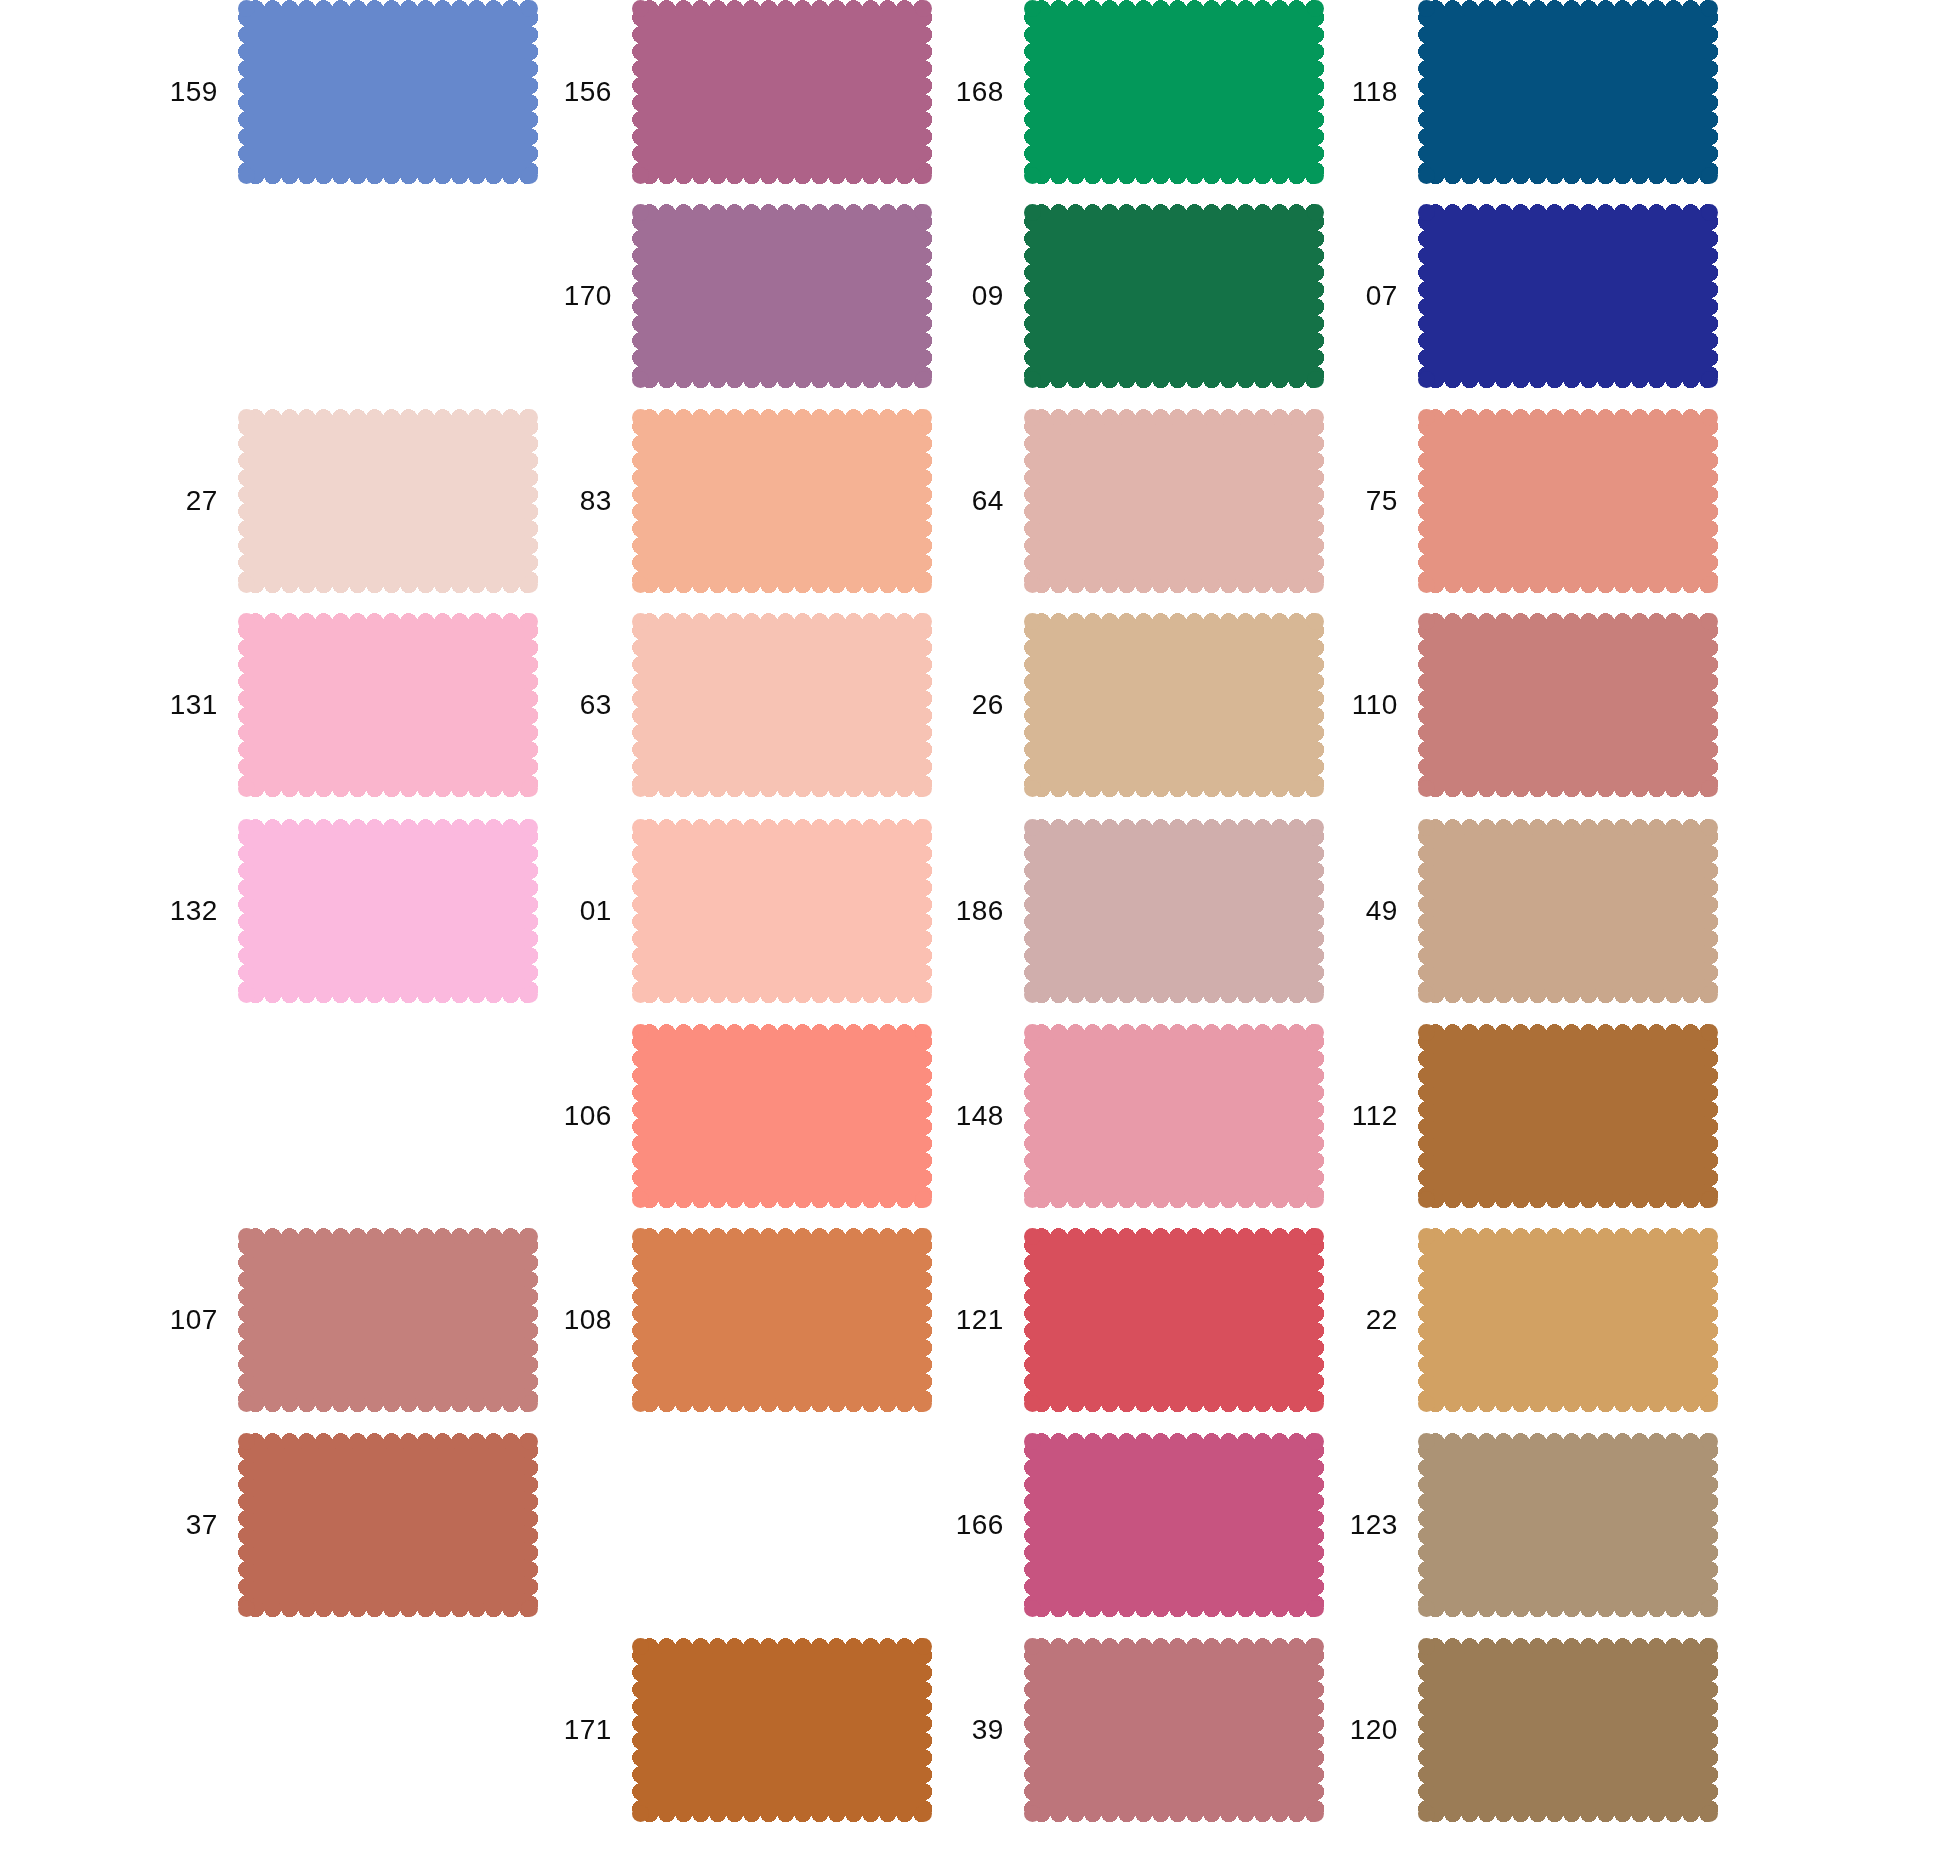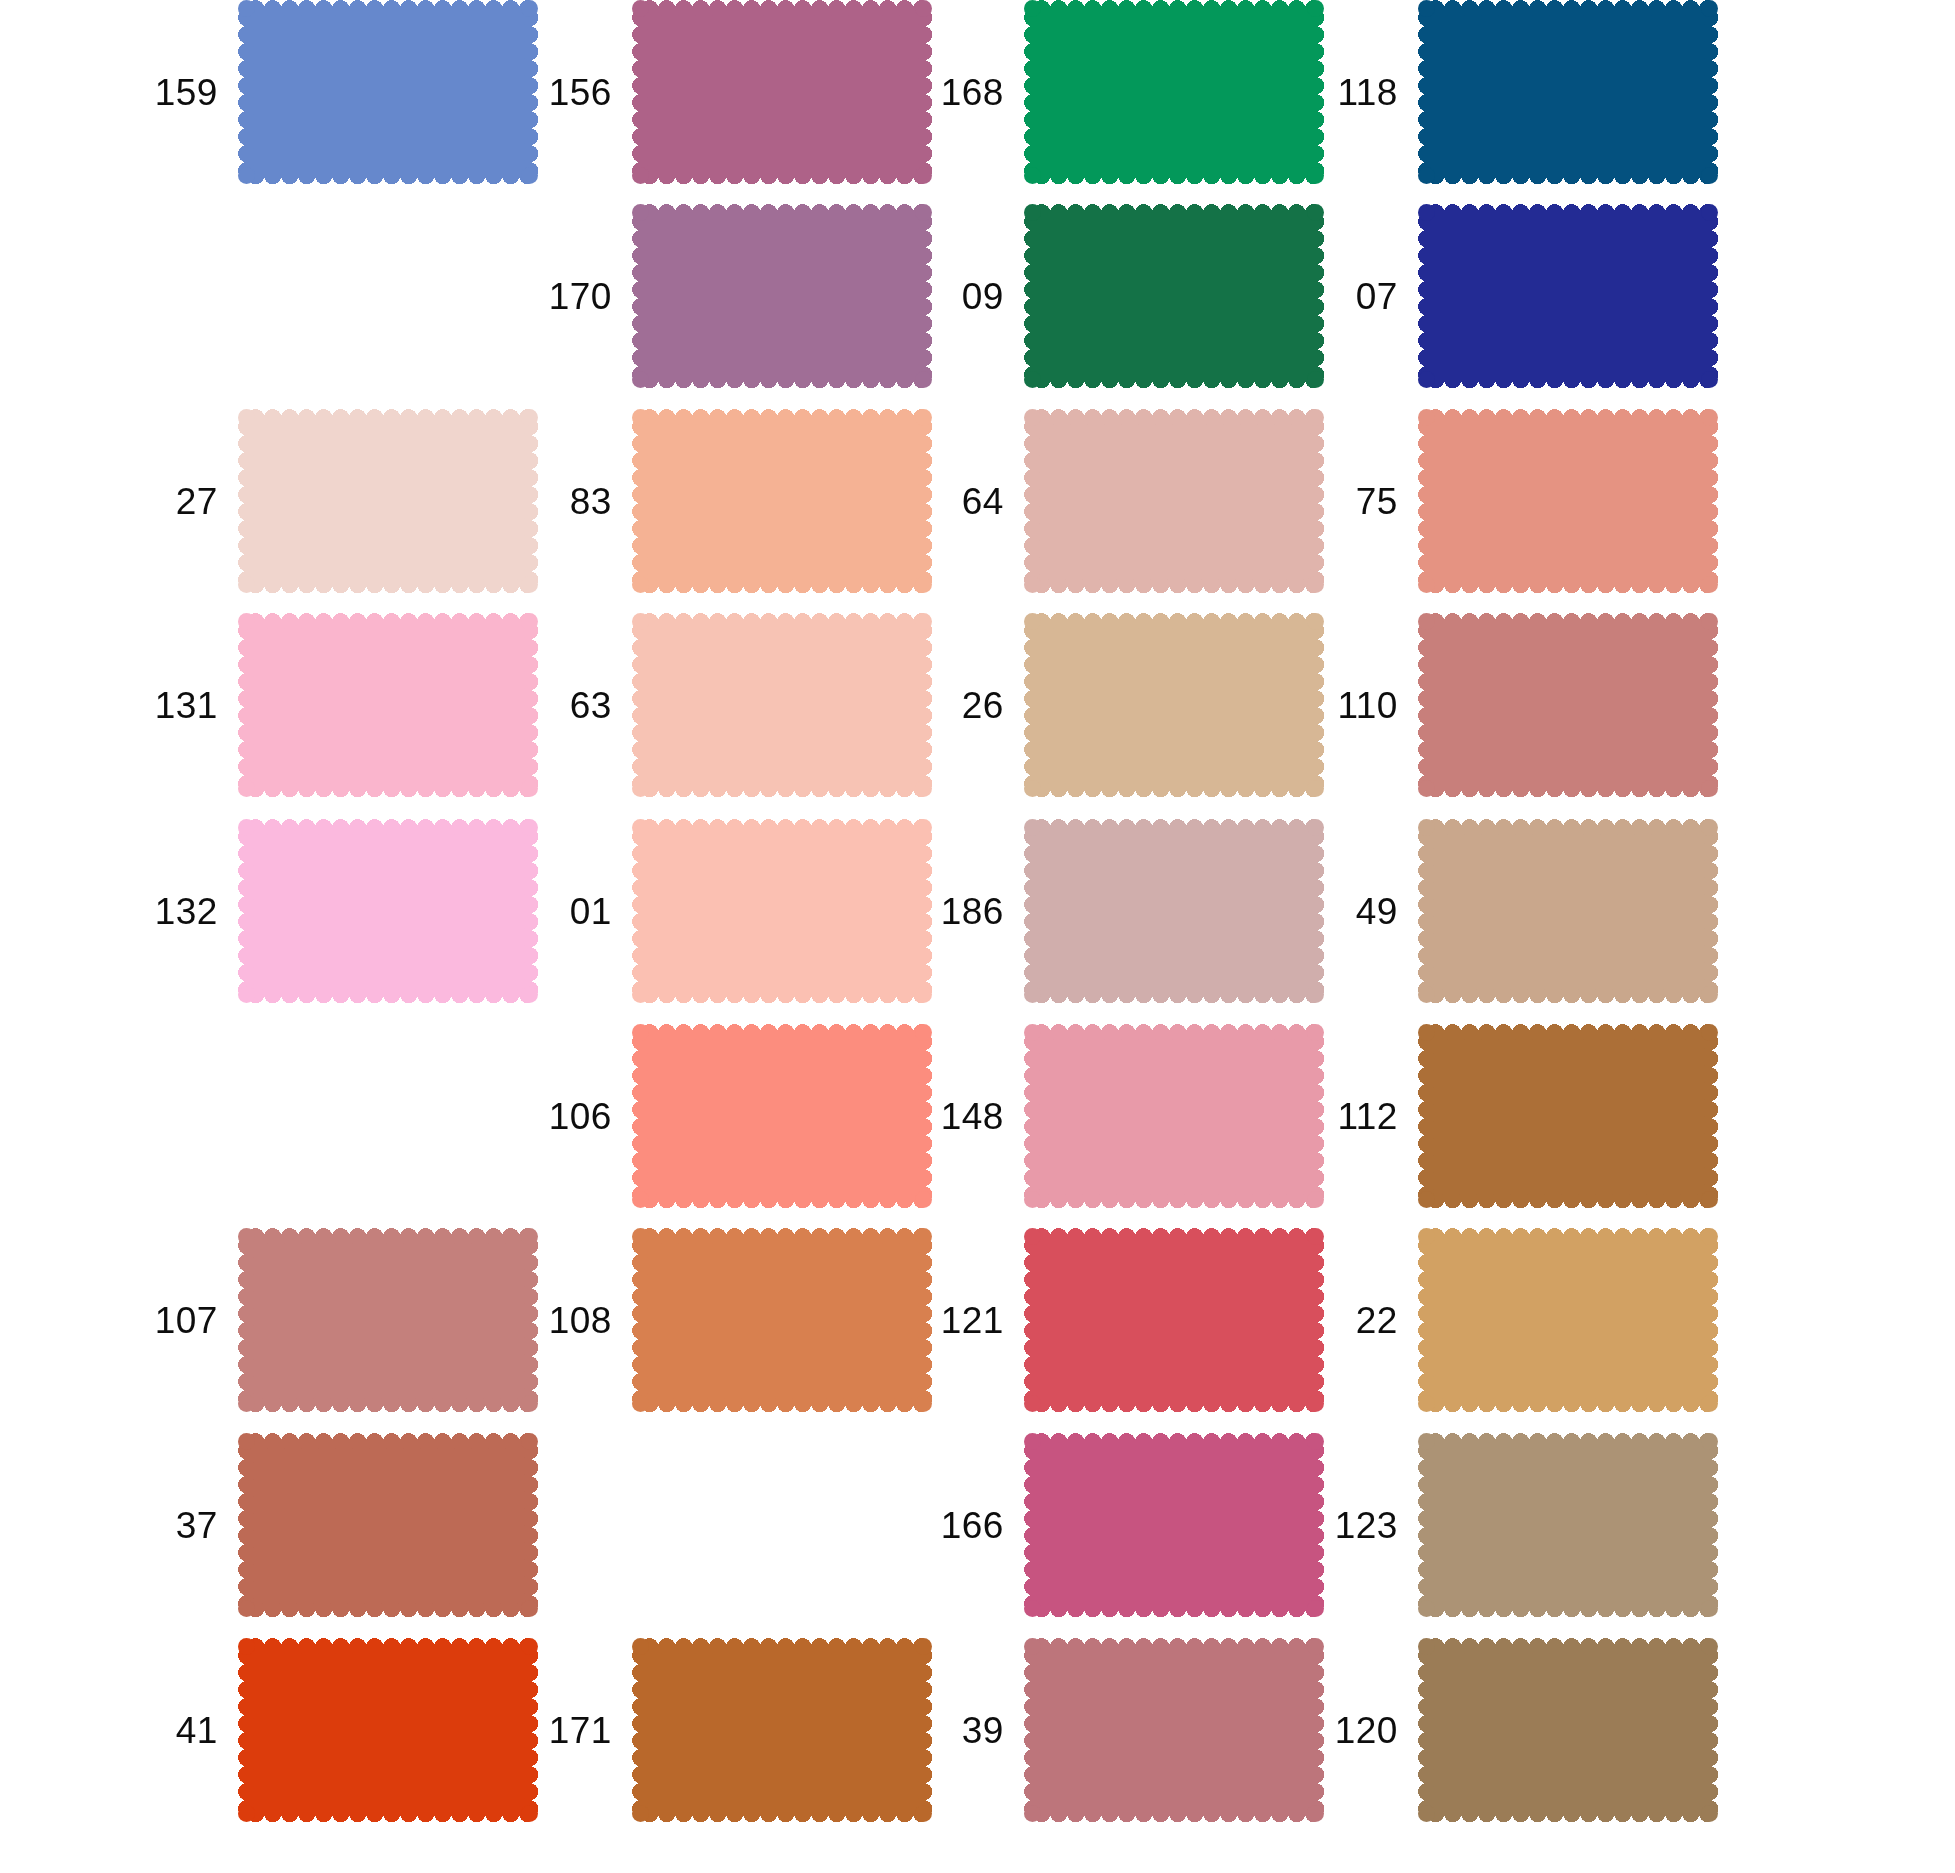--- a/index.html
+++ b/index.html
@@ -25,21 +25,21 @@
     display:flex;
     align-items:center;
     justify-content:flex-start;
   }
   .swatch-label{
     position:absolute;
     right:100%;
     margin-right:20.3px;
     top:50%;
     transform:translateY(-50%);
-    font-size:37px;
+    font-size:28px;
     line-height:1;
     color:#0d0d0d;
     letter-spacing:0.4px;
     white-space:nowrap;
     font-family:"Liberation Sans","DejaVu Sans",sans-serif;
     text-align:right;
   }
   
   .patch{
     position:relative;
@@ -487,34 +487,20 @@
           <div class="edge edge-top"></div>
           <div class="edge edge-bottom"></div>
           <div class="edge edge-left"></div>
           <div class="edge edge-right"></div>
           <div class="corner c-tl"></div>
           <div class="corner c-tr"></div>
           <div class="corner c-bl"></div>
           <div class="corner c-br"></div>
         </div>
       </div>
-      <div class="swatch-cell" style="left: 238px; top: 1638px; width: 300px; height: 184px;">
-        <span class="swatch-label">41</span>
-        <div class="patch" style="--c: #dc3c0c;">
-          <div class="core"></div>
-          <div class="edge edge-top"></div>
-          <div class="edge edge-bottom"></div>
-          <div class="edge edge-left"></div>
-          <div class="edge edge-right"></div>
-          <div class="corner c-tl"></div>
-          <div class="corner c-tr"></div>
-          <div class="corner c-bl"></div>
-          <div class="corner c-br"></div>
-        </div>
-      </div>
       <div class="swatch-cell" style="left: 632px; top: 1638px; width: 300px; height: 184px;">
         <span class="swatch-label">171</span>
         <div class="patch" style="--c: #b9682b;">
           <div class="core"></div>
           <div class="edge edge-top"></div>
           <div class="edge edge-bottom"></div>
           <div class="edge edge-left"></div>
           <div class="edge edge-right"></div>
           <div class="corner c-tl"></div>
           <div class="corner c-tr"></div>

